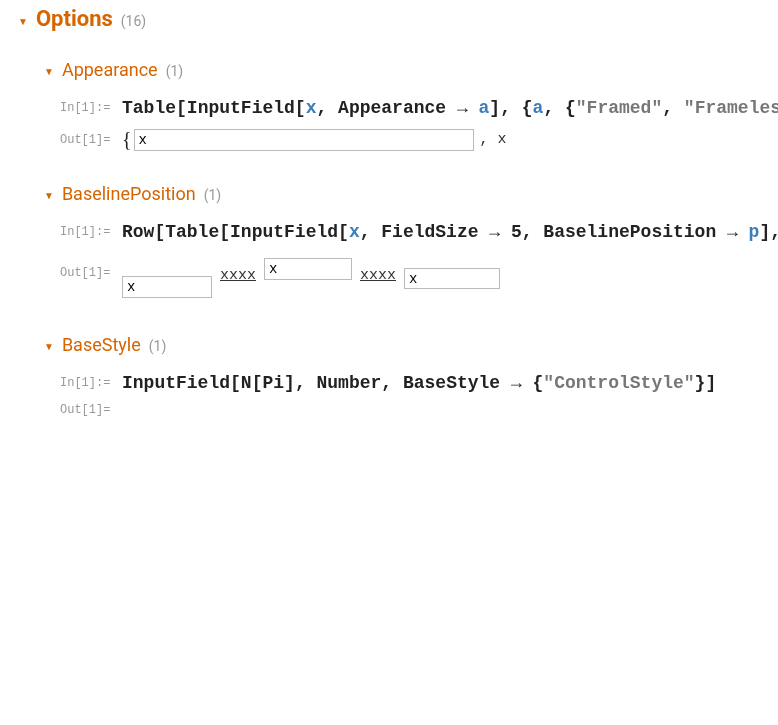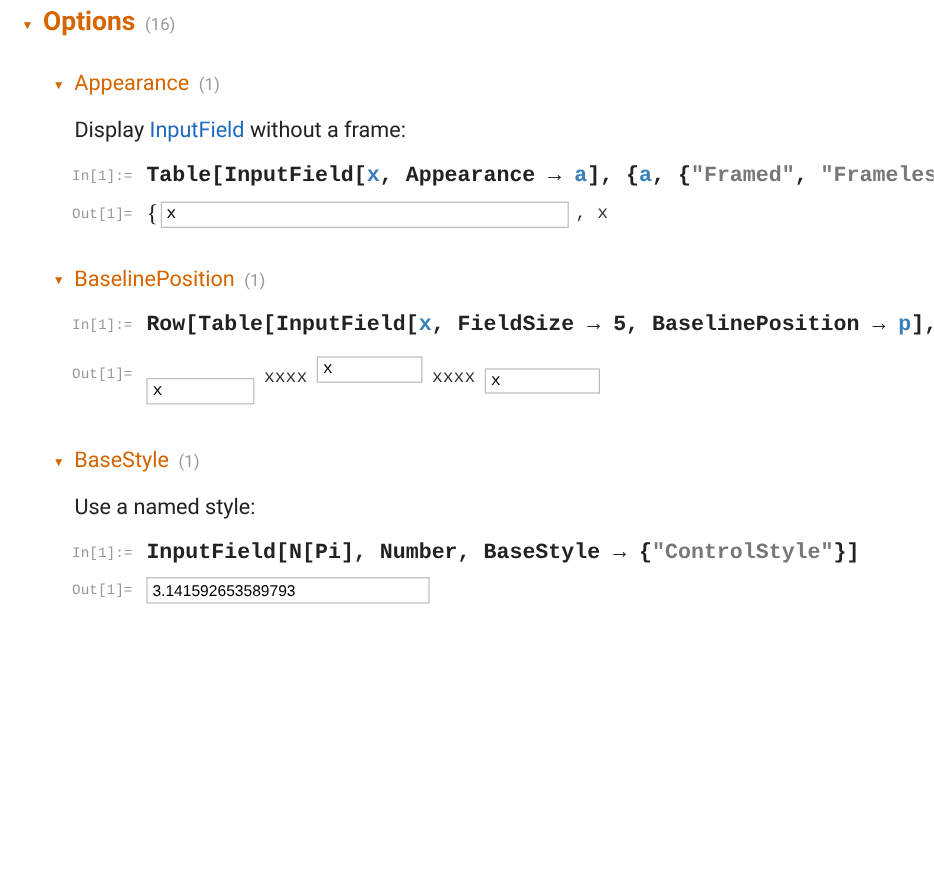--- a/index.html
+++ b/index.html
@@ -124,40 +124,37 @@
     display: flex;
     align-items: flex-start;
     font-family: "Courier New", monospace;
     font-size: 15px;
     line-height: 1;
     padding-top: 2px;
   }
   .bl-bottom { align-self: flex-start; position: relative; top: 22px; }
   .bl-center { align-self: flex-start; position: relative; top: 4px; }
   .bl-top    { align-self: flex-start; position: relative; top: 14px; }
-  .xxxx { padding: 0 8px; position: relative; top: 14px; font-weight: normal;}
+  .xxxx { padding: 0 8px; position: relative; top: 14px; font-weight: normal; text-decoration: underline;}
 </style>
 </head>
 <body>
 
 <div class="section">
   <div class="header-row header-options">
     <span class="tri">▼</span>
     <span class="title-options">Options</span>
     <span class="count">(16)</span>
   </div>
 
   <div class="subsection">
     <div class="header-row header-sub">
       <span class="tri">▼</span>
       <span class="title-sub">Appearance</span>
       <span class="count">(1)</span>
-    </div>
-    <div class="description">
-      <span>Display </span><span class="link">InputField</span><span> without a frame:</span>
     </div>
 
     <div class="io-block">
       <span class="io-label">In[1]:=</span>
       <span class="code"><span class="fn">Table</span><span>[</span><span class="fn">InputField</span><span>[</span><span class="var">x</span><span>, </span><span class="fn">Appearance</span><span class="arr"> → </span><span class="var">a</span><span>]</span><span>, </span><span>{</span><span class="var">a</span><span>, </span><span>{</span><span class="str">"Framed"</span><span>, </span><span class="str">"Frameless"</span></span>
     </div>
 
     <div class="io-block">
       <span class="io-label">Out[1]=</span>
       <div class="out-appearance">
@@ -191,28 +188,24 @@
       </div>
     </div>
   </div>
 
   <div class="subsection">
     <div class="header-row header-sub">
       <span class="tri">▼</span>
       <span class="title-sub">BaseStyle</span>
       <span class="count">(1)</span>
     </div>
-    <div class="description">
-      <span>Use a named style:</span>
-    </div>
 
     <div class="io-block">
       <span class="io-label">In[1]:=</span>
       <span class="code"><span class="fn">InputField</span><span>[</span><span class="fn">N</span><span>[</span><span class="fn">Pi</span><span>]</span><span>, </span><span class="fn">Number</span><span>, </span><span class="fn">BaseStyle</span><span class="arr"> → </span><span>{</span><span class="str">"ControlStyle"</span><span>}</span><span>]</span></span>
     </div>
 
     <div class="io-block">
       <span class="io-label">Out[1]=</span>
-      <input class="framed-input w236" style="font-family: -apple-system, &quot;Segoe UI&quot;, Arial, sans-serif; font-size: 13px;" value="3.141592653589793">
     </div>
   </div>
 
 </div>
 
 </body></html>

